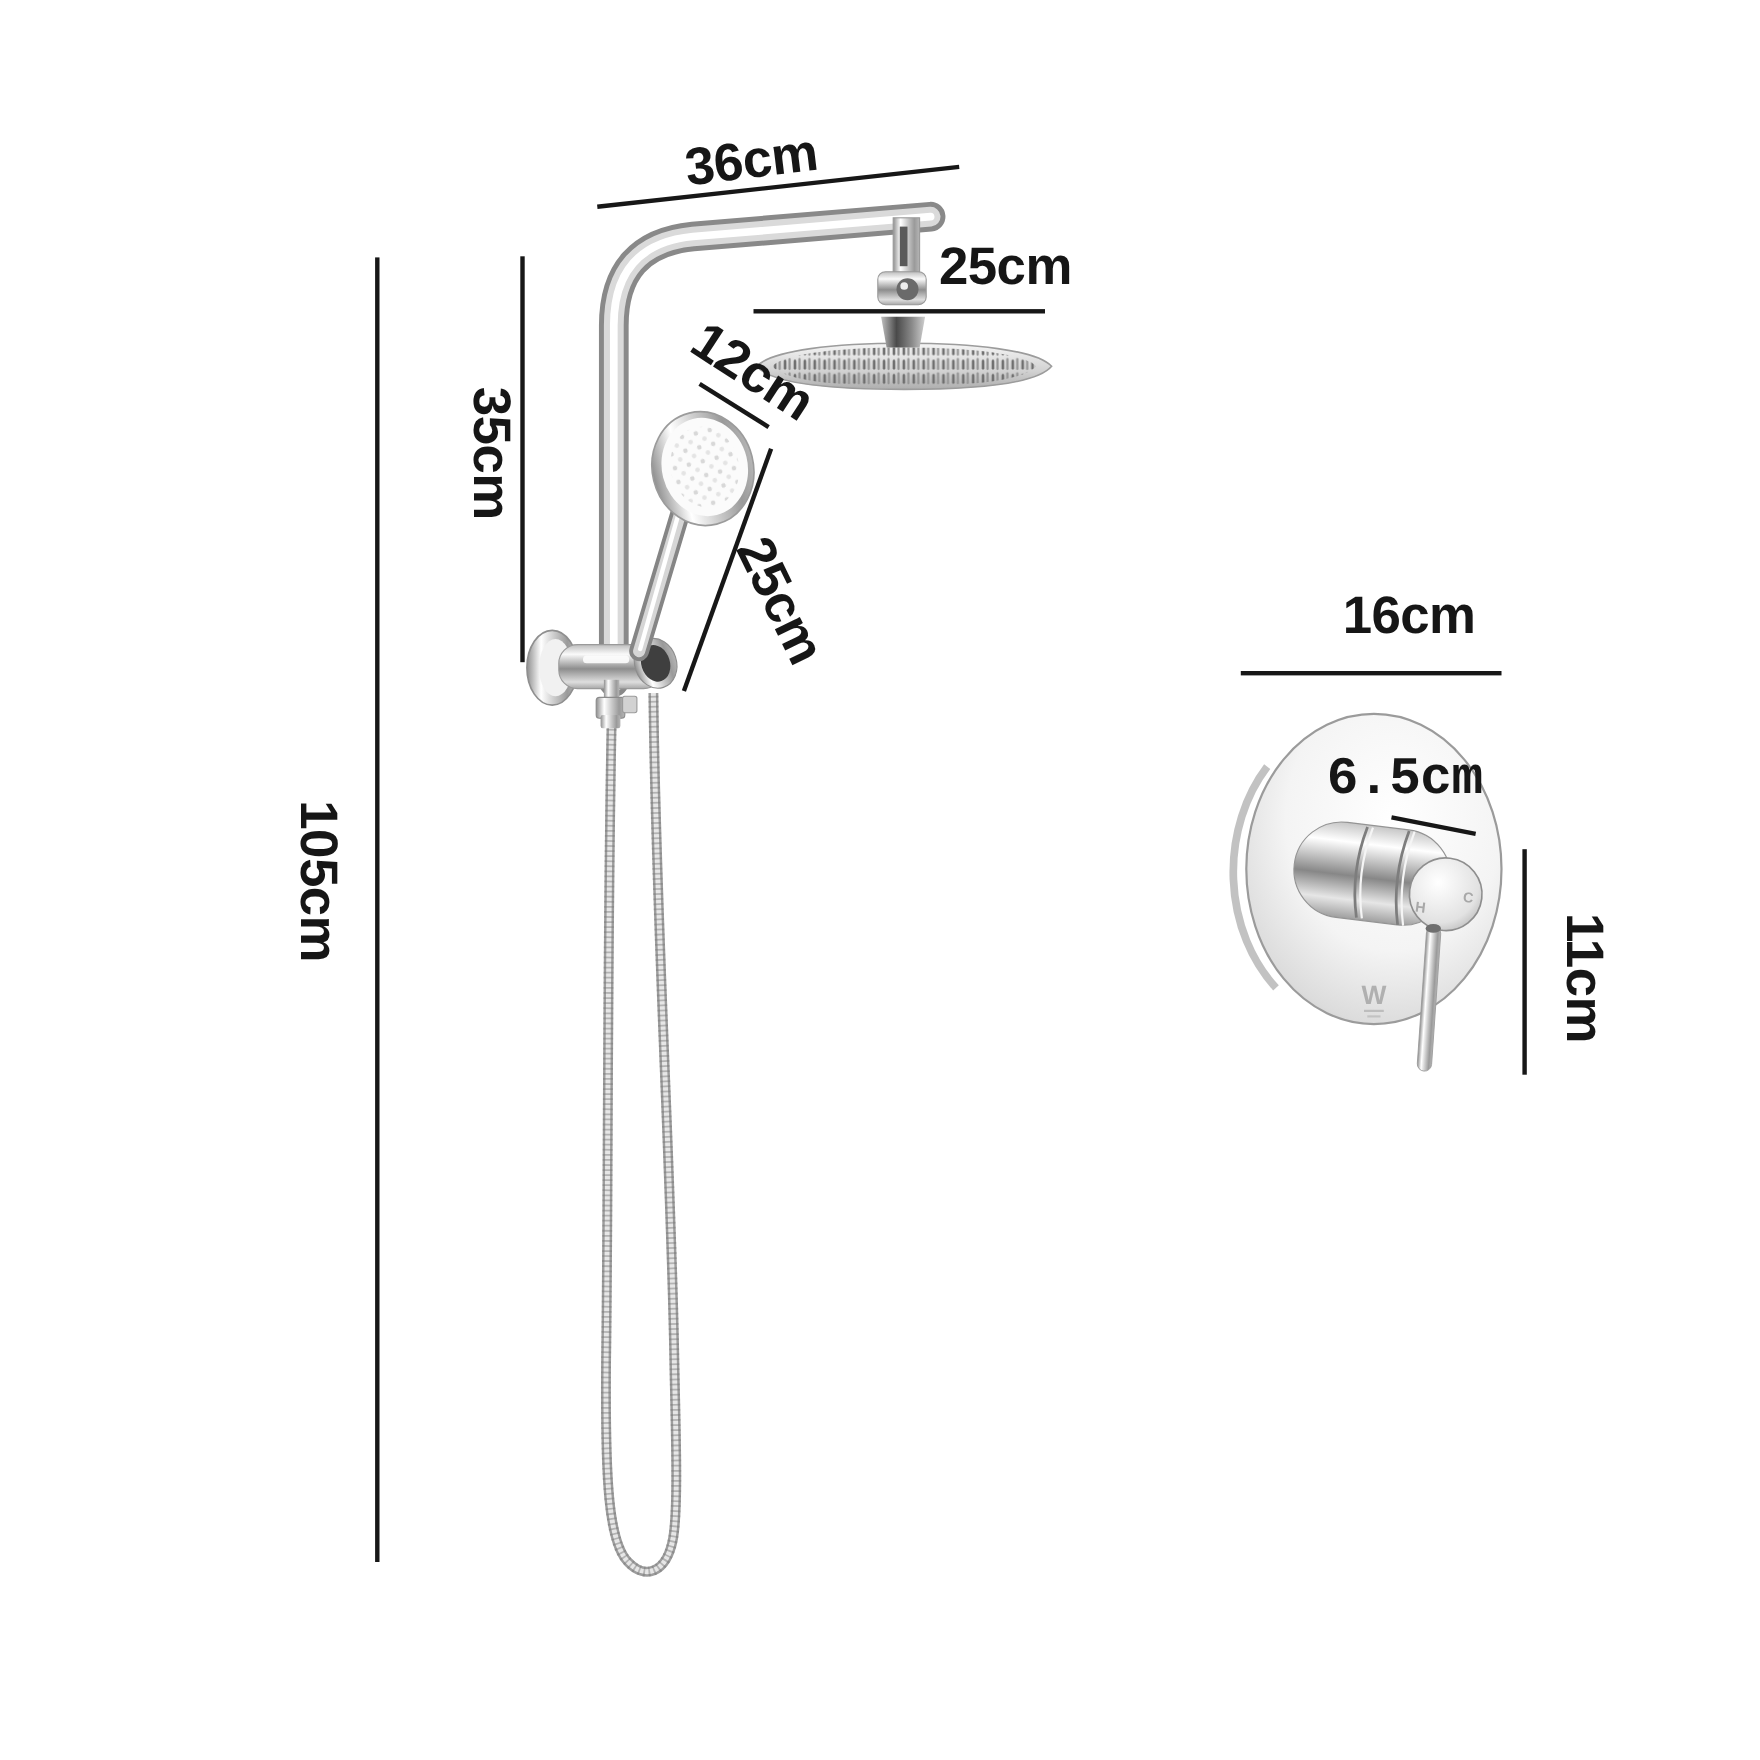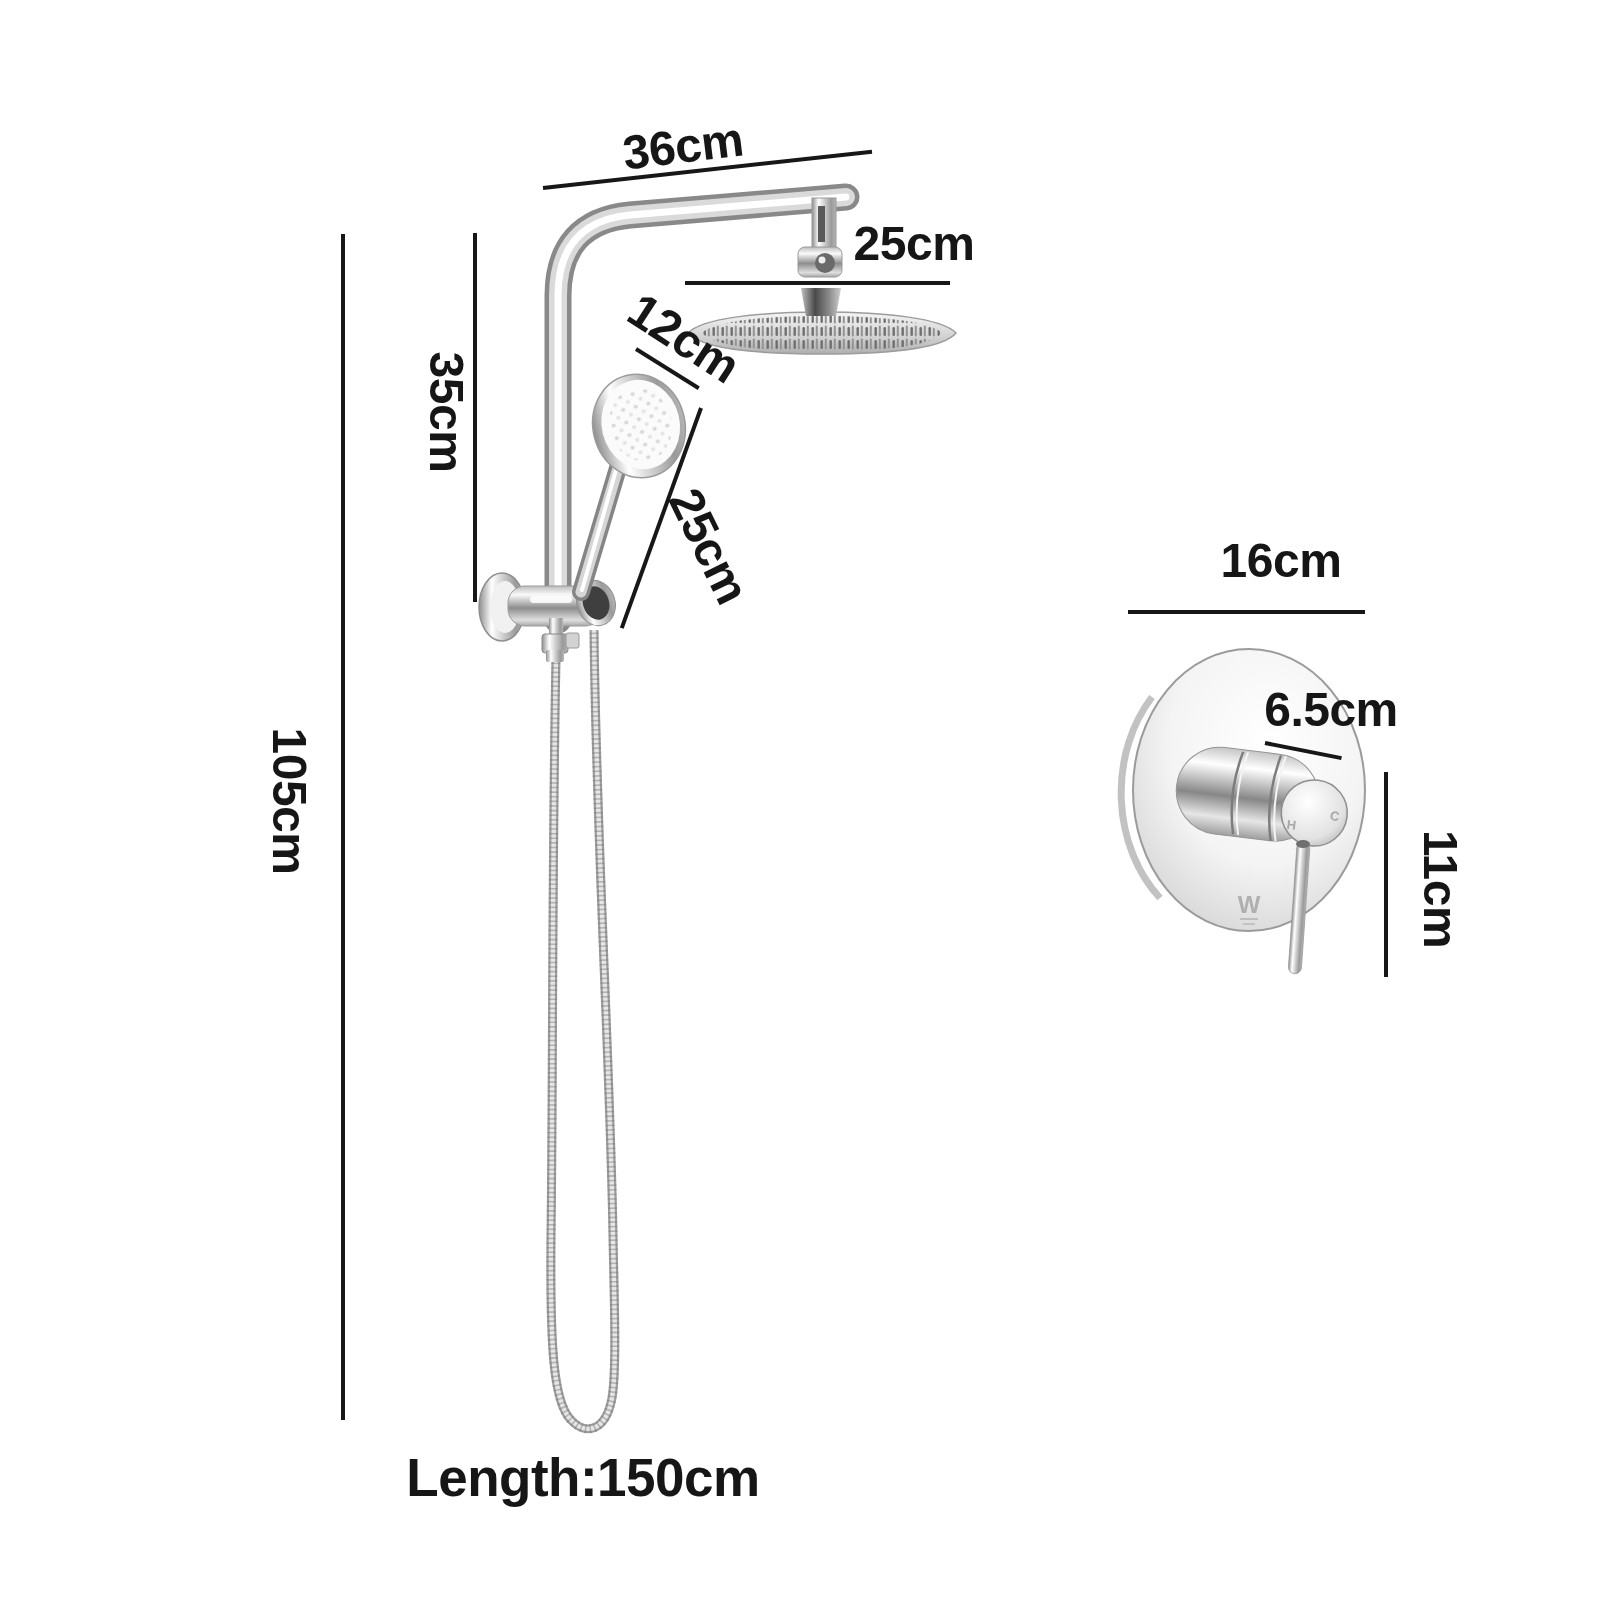--- a/index.html
+++ b/index.html
@@ -170,18 +170,17 @@
   <div class="dline" style="left:1128px;top:610px;width:237px;height:4px;"></div>
   <div class="dline" style="left:1265px;top:741px;width:78px;height:4px;transform:rotate(11.2deg);transform-origin:0 50%;"></div>
   <div class="dline" style="left:1384px;top:772px;width:4px;height:205px;"></div>
 
   <div class="lbl" style="left:683px;top:146px;transform:translate(-50%,-50%) rotate(-7deg);">36cm</div>
   <div class="lbl" style="left:914px;top:243px;transform:translate(-50%,-50%);">25cm</div>
   <div class="lbl" style="left:684px;top:338px;transform:translate(-50%,-50%) rotate(33deg);">12cm</div>
   <div class="lbl" style="left:446px;top:412px;transform:translate(-50%,-50%) rotate(90deg);">35cm</div>
   <div class="lbl" style="left:709px;top:546px;transform:translate(-50%,-50%) rotate(64deg);">25cm</div>
   <div class="lbl" style="left:289px;top:801px;transform:translate(-50%,-50%) rotate(90deg);">105cm</div>
-  <div class="lbl lbl-lg" style="left:583px;top:1477px;transform:translate(-50%,-50%);">Length:150cm</div>
   <div class="lbl" style="left:1249px;top:560px;transform:translate(-50%,-50%);margin-left:32px;">16cm</div>
-  <div class="lbl" style="left:1331px;top:709px;transform:translate(-50%,-50%);">6.5cm</div>
+  <div class="lbl" style="left:1277px;top:709px;transform:translate(-50%,-50%);font-family:Liberation Mono, monospace;">6.5cm</div>
   <div class="lbl" style="left:1440px;top:889px;transform:translate(-50%,-50%) rotate(90deg);">11cm</div>
 
 </div>
 
 </body></html>

